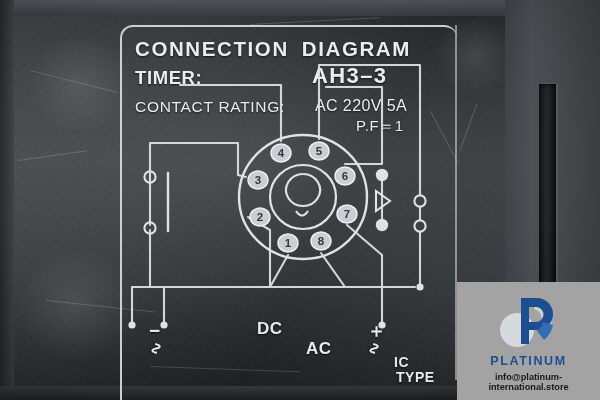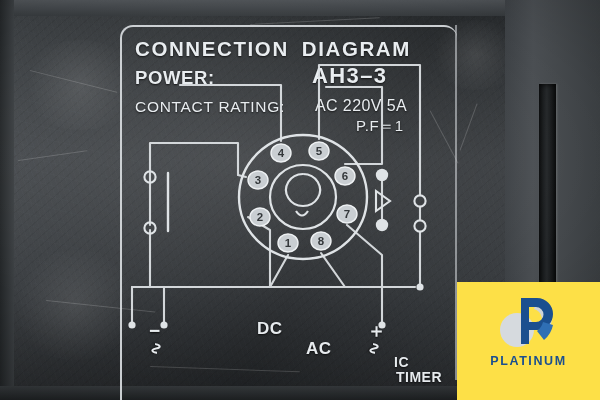--- a/index.html
+++ b/index.html
@@ -76,21 +76,21 @@
   .lg-tilde-r{left:248px;top:314px;font-size:16px;transform:rotate(90deg);}
   .lg-dc{left:137px;top:294px;font-size:17px;letter-spacing:.5px;}
   .lg-ac{left:138px;top:314px;font-size:17px;letter-spacing:.5px;margin-left:48px;}
   .lg-pw{left:112px;top:334px;font-size:17px;letter-spacing:.5px;}
   .lg-ic{left:274px;top:329px;font-size:14px;letter-spacing:.5px;}
   .lg-tm{left:276px;top:344px;font-size:14px;letter-spacing:.5px;}
 
   .pinnum{font-family:"Liberation Sans",sans-serif;font-size:11.5px;font-weight:700;fill:#34383b;}
 
   
-  .wm{position:absolute;left:457px;top:282px;width:143px;height:118px;background:#fde047;}
+  .wm{position:absolute;left:457px;top:282px;width:143px;height:118px;background:#a3a3a3;}
   .wm-logo{position:absolute;left:34px;top:10px;width:74px;height:60px;}
   .wm-word{position:absolute;left:0;top:72px;width:143px;text-align:center;font-size:12.5px;font-weight:700;
            letter-spacing:1.6px;color:#1b4f8f;}
   .wm-mail{position:absolute;left:0;top:90px;width:143px;text-align:center;font-size:9.2px;font-weight:700;color:#1a1a1a;}
 </style>
 </head>
 <body>
 
 <div id="shot">
 
@@ -120,21 +120,21 @@
   <div class="bg-vig"></div>
 
   <div class="panel">
 
     <div class="frame"></div>
     <div class="frame-r"></div>
 
     <div class="hdr">
       <div class="l-title"><span>CONNECTION</span><span class="gap"></span><span>DIAGRAM</span></div>
 
-      <div class="l-type-k">POWER:</div>
+      <div class="l-type-k">TIMER:</div>
       <div class="l-type-v">AH3–3</div>
       <div class="l-cr-k">CONTACT RATING:</div>
       <div class="l-cr-v">AC 220V  5A</div>
       <div class="l-pf">P.F＝1</div>
     </div>
 
     <svg class="wire" viewBox="0 0 337 355">
       <g fill="none" stroke="#dfe3e6" stroke-width="2.1" stroke-linecap="round" stroke-linejoin="round" opacity=".93">
 
         <path d="M30 152 L30 118 L118 118 L118 150"></path>
@@ -204,26 +204,27 @@
         </g>
     </svg>
 
     <div class="lg lg-minus">−</div>
     <div class="lg lg-tilde-l">∿</div>
     <div class="lg lg-plus">＋</div>
     <div class="lg lg-tilde-r">∿</div>
     <div class="lg lg-dc">DC</div>
     <div class="lg lg-ac">AC</div>
     <div class="lg lg-ic">IC</div>
-    <div class="lg lg-tm">TIMER</div>
+    <div class="lg lg-tm">TYPE</div>
   </div>
 
   <div class="wm">
     <svg class="wm-logo" viewBox="0 0 74 60">
       <circle cx="26" cy="38" r="17" fill="#d6dade"></circle>
       <path d="M46 8 a21 21 0 0 1 7 36 l-6-8 a11 11 0 0 0 -4 -19 z" fill="#cfd4d8"></path>
       <path d="M30 6 h16 a16 16 0 0 1 0 32 h-8 v14 h-8 z M38 15 v15 h7 a7.5 7.5 0 0 0 0 -15 z" fill="#1b4f8f"></path>
       <path d="M52 30 a16 16 0 0 1 -6 9 l7 9 a26 26 0 0 0 9 -15 z" fill="#2f6fb5"></path>
     </svg>
     <div class="wm-word">PLATINUM</div>
+    <div class="wm-mail">info@platinum-international.store</div>
   </div>
 
 </div>
 
 </body></html>

